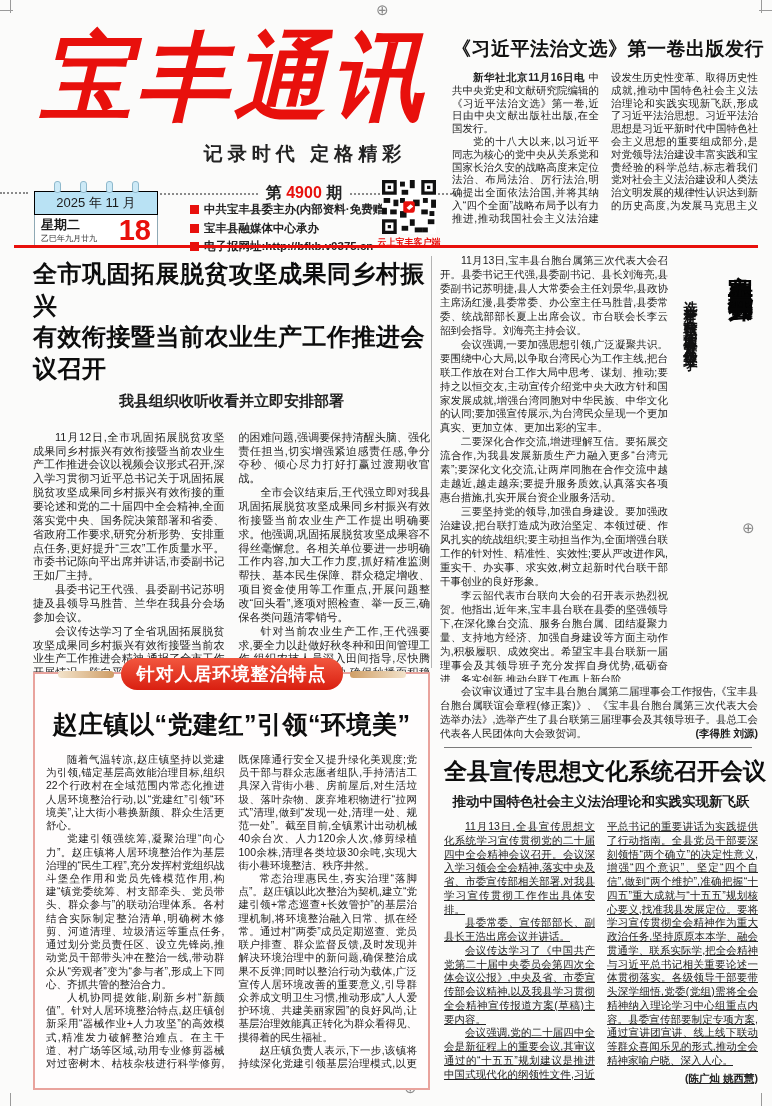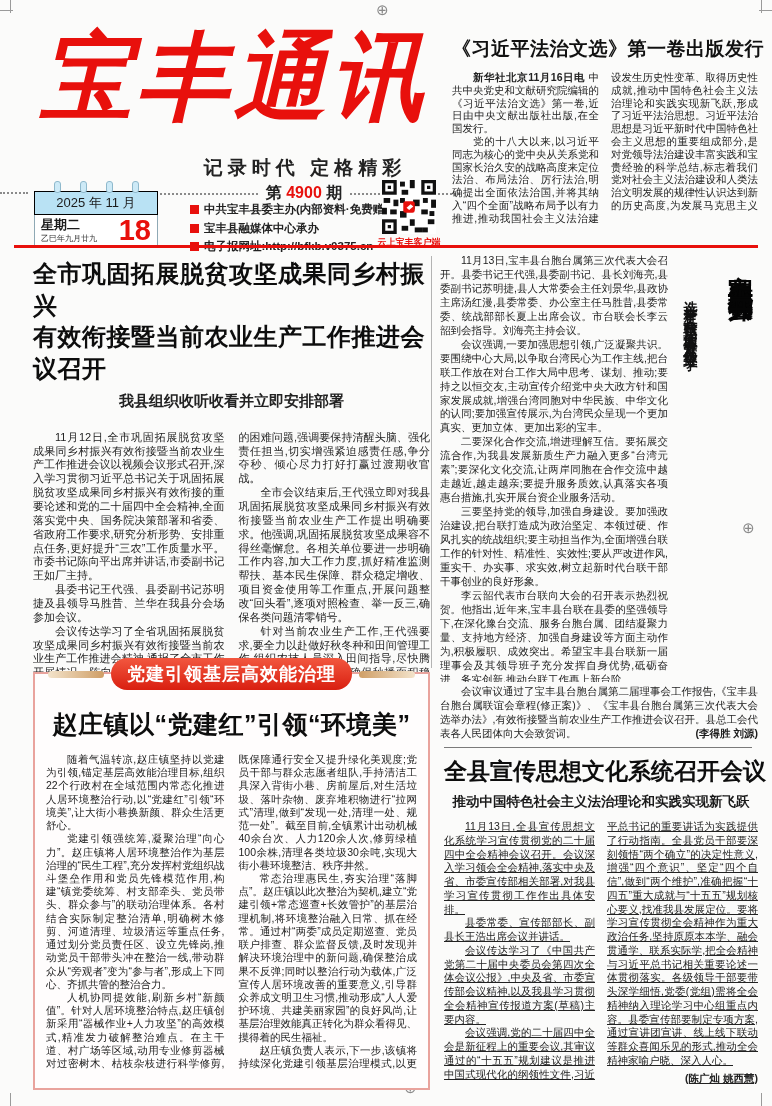--- a/index.html
+++ b/index.html
@@ -18,21 +18,21 @@
   .tick{position:absolute;background:#9a9a9a;}
 
   
   .mast-title{
     left:40px;top:18px;width:402px;height:130px;
     font-size:92px;line-height:1.25;font-weight:900;font-style:italic;
     color:#e8100c;letter-spacing:5px;white-space:nowrap;
     transform:scaleY(1.04);transform-origin:top left;
     font-family:"Liberation Serif", serif;
   }
-  .slogan{left:150px;top:155px;width:310px;text-align:center;
+  .slogan{left:150px;top:141px;width:310px;text-align:center;
     font-size:19px;font-weight:900;letter-spacing:5px;color:#222;}
   .issue-row{left:148px;top:183px;width:312px;display:flex;align-items:center;}
   .dotted{flex:1;border-top:2px dotted #8a8a8a;height:0;}
   .issue-text{padding:0 8px;font-size:16px;font-weight:900;color:#222;white-space:nowrap;}
   .issue-no{color:#e8100c;}
   .dot-left{left:0;top:192px;width:28px;border-top:2px dotted #8a8a8a;height:0;}
   .pub{left:190px;top:202px;width:200px;}
   .pub-line{display:flex;align-items:center;font-size:11.5px;font-weight:bold;
     color:#222;margin:0 0 3.5px 0;white-space:nowrap;}
   .pub-sq{display:inline-block;width:9px;height:9px;background:#e8100c;margin-right:5px;flex:none;}
@@ -238,32 +238,32 @@
 
 <div class="abs tb-art" data-interactable="false">
   <div class="tb-narrow" data-interactable="false">
       <p class="para" data-interactable="false">11月13日,宝丰县台胞台属第三次代表大会召开。县委书记王代强,县委副书记、县长刘海亮,县委副书记苏明捷,县人大常委会主任刘景华,县政协主席汤红漫,县委常委、办公室主任马胜昔,县委常委、统战部部长夏上出席会议。市台联会长李云韶到会指导。刘海亮主持会议。</p>
       <p class="para" data-interactable="false">会议强调,一要加强思想引领,广泛凝聚共识。要围绕中心大局,以争取台湾民心为工作主线,把台联工作放在对台工作大局中思考、谋划、推动;要持之以恒交友,主动宣传介绍党中央大政方针和国家发展成就,增强台湾同胞对中华民族、中华文化的认同;要加强宣传展示,为台湾民众呈现一个更加真实、更加立体、更加出彩的宝丰。</p>
       <p class="para" data-interactable="false">二要深化合作交流,增进理解互信。要拓展交流合作,为我县发展新质生产力融入更多“台湾元素”;要深化文化交流,让两岸同胞在合作交流中越走越近,越走越亲;要提升服务质效,认真落实各项惠台措施,扎实开展台资企业服务活动。</p>
       <p class="para" data-interactable="false">三要坚持党的领导,加强自身建设。要加强政治建设,把台联打造成为政治坚定、本领过硬、作风扎实的统战组织;要主动担当作为,全面增强台联工作的针对性、精准性、实效性;要从严改进作风,重实干、办实事、求实效,树立起新时代台联干部干事创业的良好形象。</p>
       <p class="para" data-interactable="false">李云韶代表市台联向大会的召开表示热烈祝贺。他指出,近年来,宝丰县台联在县委的坚强领导下,在深化豫台交流、服务台胞台属、团结凝聚力量、支持地方经济、加强自身建设等方面主动作为,积极履职、成效突出。希望宝丰县台联新一届理事会及其领导班子充分发挥自身优势,砥砺奋进、务实创新,推动台联工作再上新台阶。</p>
     </div>
   <div class="tb-wide" data-interactable="false">
-    <p class="para" data-interactable="false"><span data-interactable="false">会议审议通过了宝丰县台胞台属第二届理事会工作报告,《宝丰县台胞台属联谊会章程(修正案)》、《宝丰县台胞台属第三次代表大会选举办法》,有效衔接暨当前农业生产工作推进会议召开。县总工会代表各人民团体向大会致贺词。</span><span class="sig" data-interactable="false">(李得胜  刘源)</span></p>
+    <p class="para" data-interactable="false"><span data-interactable="false">会议审议通过了宝丰县台胞台属第二届理事会工作报告,《宝丰县台胞台属联谊会章程(修正案)》、《宝丰县台胞台属第三次代表大会选举办法》,选举产生了县台联第三届理事会及其领导班子。县总工会代表各人民团体向大会致贺词。</span><span class="sig" data-interactable="false">(李得胜  刘源)</span></p>
   </div>
   <div class="tb-sub" data-interactable="false">选举产生了县台联第三届理事会及其领导班子</div>
   <div class="tb-title" data-interactable="false">宝丰县台胞台属第三次代表大会召开</div>
 </div>
 
 <div class="abs h-rule" data-interactable="false"></div>
 
 <div class="abs zz-box" data-interactable="false">
   <div class="zz-badge-row" data-interactable="false">
     <span class="zz-bar" data-interactable="false"></span>
-    <span class="zz-badge" data-interactable="false">党建引领基层高效能治理</span>
+    <span class="zz-badge" data-interactable="false">针对人居环境整治特点</span>
     <span class="zz-bar rev" data-interactable="false"></span>
   </div>
   <h1 class="zz-head" data-interactable="false">赵庄镇以“党建红”引领“环境美”</h1>
   <div class="zz-body" data-interactable="false">
     <div data-interactable="false">
         <p class="para" data-interactable="false">随着气温转凉,赵庄镇坚持以党建为引领,锚定基层高效能治理目标,组织22个行政村在全域范围内常态化推进人居环境整治行动,以“党建红”引领“环境美”,让大街小巷换新颜、群众生活更舒心。</p>
         <p class="para" data-interactable="false">党建引领强统筹,凝聚治理“向心力”。赵庄镇将人居环境整治作为基层治理的“民生工程”,充分发挥村党组织战斗堡垒作用和党员先锋模范作用,构建“镇党委统筹、村支部牵头、党员带头、群众参与”的联动治理体系。各村结合实际制定整治清单,明确树木修剪、河道清理、垃圾清运等重点任务,通过划分党员责任区、设立先锋岗,推动党员干部带头冲在整治一线,带动群众从“旁观者”变为“参与者”,形成上下同心、齐抓共管的整治合力。</p>
         <p class="para" data-interactable="false">人机协同提效能,刷新乡村“新颜值”。针对人居环境整治特点,赵庄镇创新采用“器械作业+人力攻坚”的高效模式,精准发力破解整治难点。在主干道、村广场等区域,动用专业修剪器械对过密树木、枯枝杂枝进行科学修剪,既保障通行安全又提升绿化美观度;党员干部与群众志愿者组队,手持清洁工具深入背街小巷、房前屋后,对生活垃圾、落叶杂物、废弃堆积物进行“拉网式”清理,做到“发现一处,清理一处、规范一处”。截至目前,全镇累计出动机械40余台次、人力120余人次,修剪绿植100余株,清理各类垃圾30余吨,实现大街小巷环境整洁、秩序井然。</p>
         <p class="para" data-interactable="false">常态治理惠民生,夯实治理“落脚点”。赵庄镇以此次整治为契机,建立“党建引领+常态巡查+长效管护”的基层治理机制,将环境整治融入日常、抓在经常。通过村“两委”成员定期巡查、党员联户排查、群众监督反馈,及时发现并解决环境治理中的新问题,确保整治成果不反弹;同时以整治行动为载体,广泛宣传人居环境改善的重要意义,引导群众养成文明卫生习惯,推动形成“人人爱护环境、共建美丽家园”的良好风尚,让基层治理效能真正转化为群众看得见、摸得着的民生福祉。</p>
       </div>

